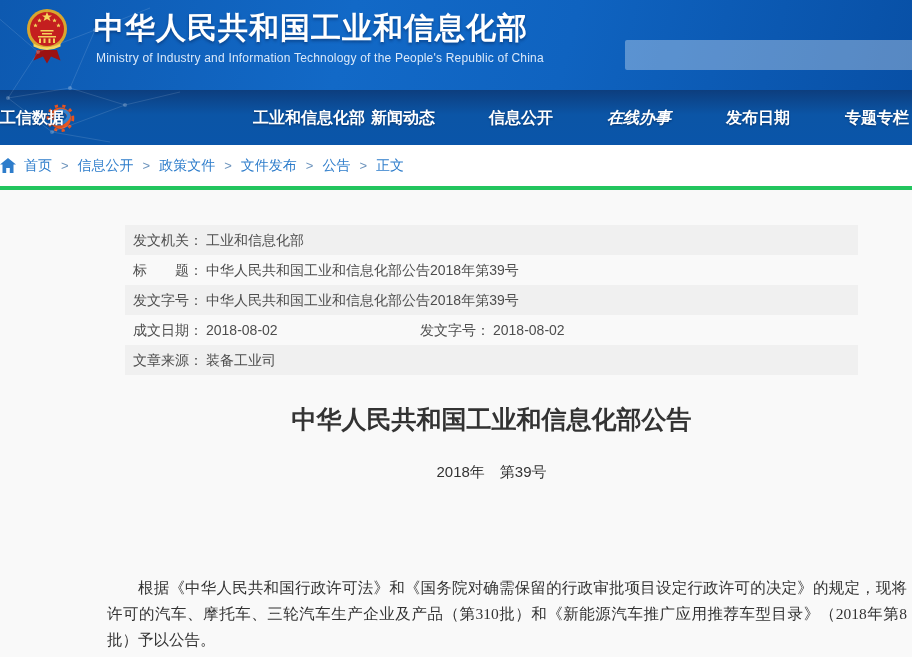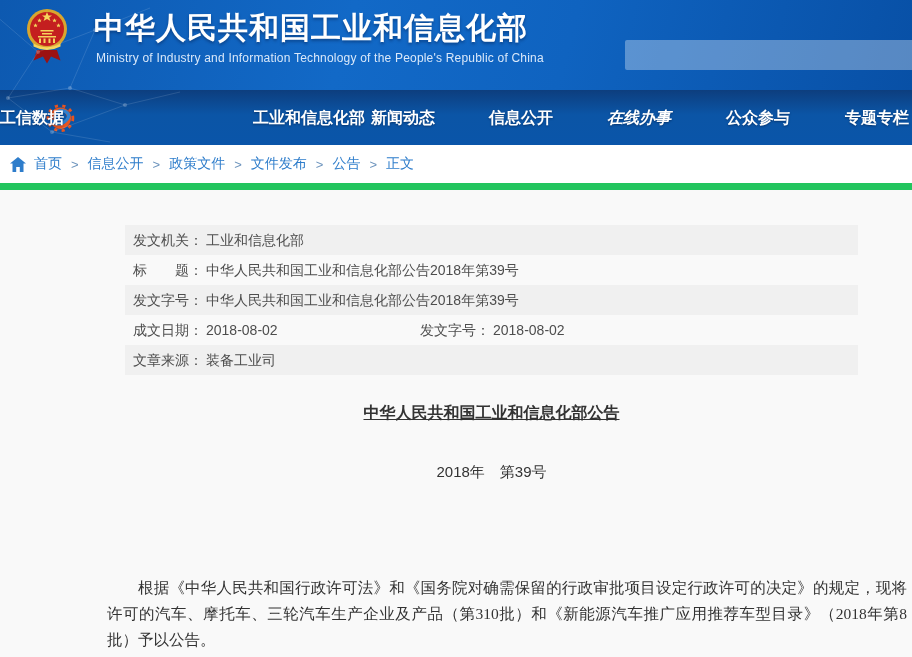--- a/index.html
+++ b/index.html
@@ -45,45 +45,44 @@
     text-shadow:0 1px 2px rgba(0,15,45,.45); cursor:pointer;
   }
   .nav-item:nth-of-type(1){left:103px;} .nav-item:nth-of-type(2){left:253px;}
   .nav-item:nth-of-type(3){left:371px;} .nav-item:nth-of-type(4){left:489px;}
   .nav-item:nth-of-type(5){left:607px;font-style:italic;} .nav-item:nth-of-type(6){left:726px;}
   .nav-item:nth-of-type(7){left:845px;}
 
   
   .breadcrumb-bar {
     position:absolute; left:0; top:145px; width:912px; height:45px;
-    background:#ffffff; border-bottom:7px solid #22c55e;
-    display:flex; align-items:center; padding-left:10px;
+    background:#ffffff; border-bottom:4px solid #22c55e;
+    display:flex; align-items:center; 
     font-size:14px; color:#2e7dcb;
   }
   .breadcrumb-bar .home-icon { display:inline-flex; margin-right:8px; cursor:pointer; }
   .crumb { color:#2e7dcb; cursor:pointer; white-space:nowrap; }
   .crumb.current { cursor:default; }
   .crumb-sep { color:#6d94bd; margin:0 9px; font-size:13px; }
 
   
   .content { position:absolute; left:0; top:191px; width:912px; height:496px; background:#f9f9f9; }
 
   .meta-table { position:absolute; left:125px; top:34px; width:733px; }
   .meta-row { position:relative; height:30px; line-height:30px; font-size:14px; color:#4d4d4d; }
   .meta-row.shaded { background:#f0f0f0; }
   .meta-cell { position:absolute; left:0; top:0; padding-left:8px; white-space:nowrap; }
   .meta-cell.col2 { left:295px; padding-left:0; }
   .meta-label { color:#4d4d4d; }
   .meta-value { color:#4d4d4d; margin-left:3px; }
 
   .article-title {
     position:absolute; left:125px; top:212px; width:733px;
-    text-align:center; font-size:16px; font-weight:bold; color:#333333;
+    text-align:center; font-size:25px; font-weight:bold; color:#333333;
     white-space:nowrap;
-    text-decoration:underline;
   }
   .article-number {
     position:absolute; left:125px; top:272px; width:733px;
     text-align:center; font-size:15px; color:#333333;
   }
   .article-body {
     position:absolute; left:107px; top:384px; width:800px;
     font-family:"Liberation Serif","DejaVu Serif",serif;
     font-size:15.5px; line-height:26px; color:#333333;
     text-indent:2em; text-align:justify;
@@ -128,21 +127,21 @@
       <svg width="30" height="33" viewBox="0 0 48 52" xmlns="http://www.w3.org/2000/svg">
         <circle cx="23" cy="27" r="20" fill="none" stroke="#e8541e" stroke-width="4.5" stroke-dasharray="5 7.1"></circle>
         <circle cx="23" cy="27" r="14" fill="none" stroke="#e8541e" stroke-width="6"></circle>
         <path d="M9 31 Q21 42 33 30 Q41 21 30 16 Q21 12 17 20" fill="none" stroke="#2f80cf" stroke-width="5" stroke-linecap="round"></path>
       </svg>
     </span>
     <span class="nav-item">工业和信息化部</span>
     <span class="nav-item">新闻动态</span>
     <span class="nav-item">信息公开</span>
     <span class="nav-item">在线办事</span>
-    <span class="nav-item">公众参与</span>
+    <span class="nav-item">发布日期</span>
     <span class="nav-item">专题专栏</span>
     <span class="nav-item">工信数据</span>
   </div>
 
   <svg class="mesh" width="260" height="145" viewBox="0 0 260 145" xmlns="http://www.w3.org/2000/svg">
     <g stroke="rgba(255,255,255,0.12)" stroke-width="1" fill="none">
       <path d="M-5 15 L38 52 L8 98 L52 132 L110 142"></path>
       <path d="M38 52 L95 30 L150 8"></path>
       <path d="M8 98 L70 88 L125 105 L180 92"></path>
       <path d="M95 30 L70 88"></path>

